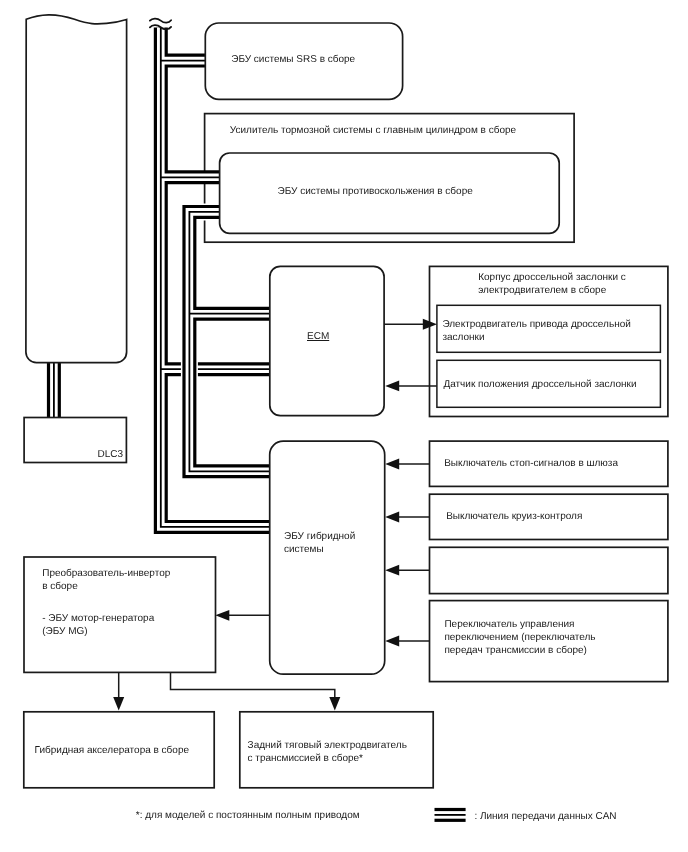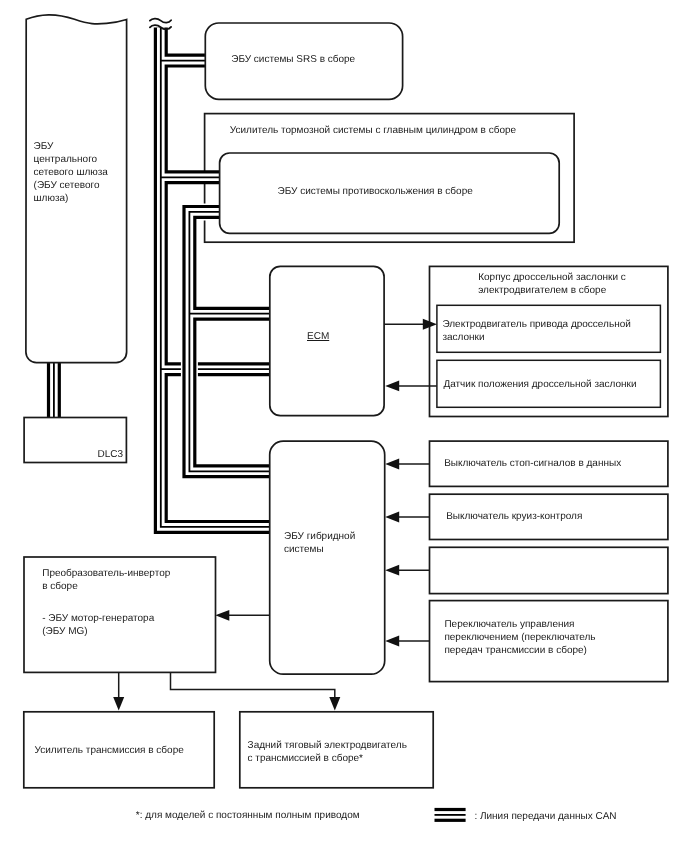--- a/index.html
+++ b/index.html
@@ -138,44 +138,39 @@
   <g>
         <path class="ln" d="M 170.5 672.4 L 170.5 689.4 L 334.8 689.4 L 334.8 698.5"></path>
         <path class="ar" d="M 334.8 710.6 L 329.3 697.0 L 340.3 697.0 Z"></path>
       </g>
   <g>
     <rect class="lg" x="434.5" y="807.9" width="31.1" height="3.2"></rect>
     <rect class="lg" x="434.5" y="814.0" width="31.1" height="1.8"></rect>
     <rect class="lg" x="434.5" y="818.7" width="31.1" height="3.2"></rect>
   </g>
 </svg>
-  <div class="txt" style="left:33.6px;top:139.9px;">ЭБУ
-центрального
-сетевого шлюза
-(ЭБУ сетевого
-шлюза)</div>
   <div class="txt" style="left:53.5px;top:448px;margin-left:44px;">DLC3</div>
   <div class="txt" style="left:231.2px;top:52.7px;">ЭБУ системы SRS в сборе</div>
   <div class="txt" style="left:229.8px;top:124.2px;">Усилитель тормозной системы с главным цилиндром в сборе</div>
   <div class="txt" style="left:277.5px;top:184.8px;">ЭБУ системы противоскольжения в сборе</div>
   <div class="txt" style="left:307.0px;top:329.8px;text-decoration:underline;">ECM</div>
   <div class="txt" style="left:468.2px;top:271.4px;margin-left:10px;">Корпус дроссельной заслонки с
 электродвигателем в сборе</div>
   <div class="txt" style="left:442.4px;top:318.0px;">Электродвигатель привода дроссельной
 заслонки</div>
   <div class="txt" style="left:443.4px;top:378.0px;">Датчик положения дроссельной заслонки</div>
   <div class="txt" style="left:284.0px;top:530.3px;">ЭБУ гибридной
 системы</div>
-  <div class="txt" style="left:444.2px;top:456.8px;">Выключатель стоп-сигналов в данных</div>
+  <div class="txt" style="left:444.2px;top:456.8px;">Выключатель стоп-сигналов в шлюза</div>
   <div class="txt" style="left:446.2px;top:510.0px;">Выключатель круиз-контроля</div>
   <div class="txt" style="left:444.4px;top:618.2px;">Переключатель управления
 переключением (переключатель
 передач трансмиссии в сборе)</div>
   <div class="txt" style="left:42.2px;top:567.4px;">Преобразователь-инвертор
 в сборе</div>
   <div class="txt" style="left:42.2px;top:611.6px;">- ЭБУ мотор-генератора
 (ЭБУ MG)</div>
-  <div class="txt" style="left:34.6px;top:744.3px;">Усилитель трансмиссия в сборе</div>
+  <div class="txt" style="left:34.6px;top:744.3px;">Гибридная акселератора в сборе</div>
   <div class="txt" style="left:247.6px;top:739.4px;">Задний тяговый электродвигатель
 с трансмиссией в сборе*</div>
   <div class="txt" style="left:135.8px;top:809.3px;">*: для моделей с постоянным полным приводом</div>
   <div class="txt" style="left:474.4px;top:810.2px;">: Линия передачи данных CAN</div>
 </div>
 
 </body></html>

